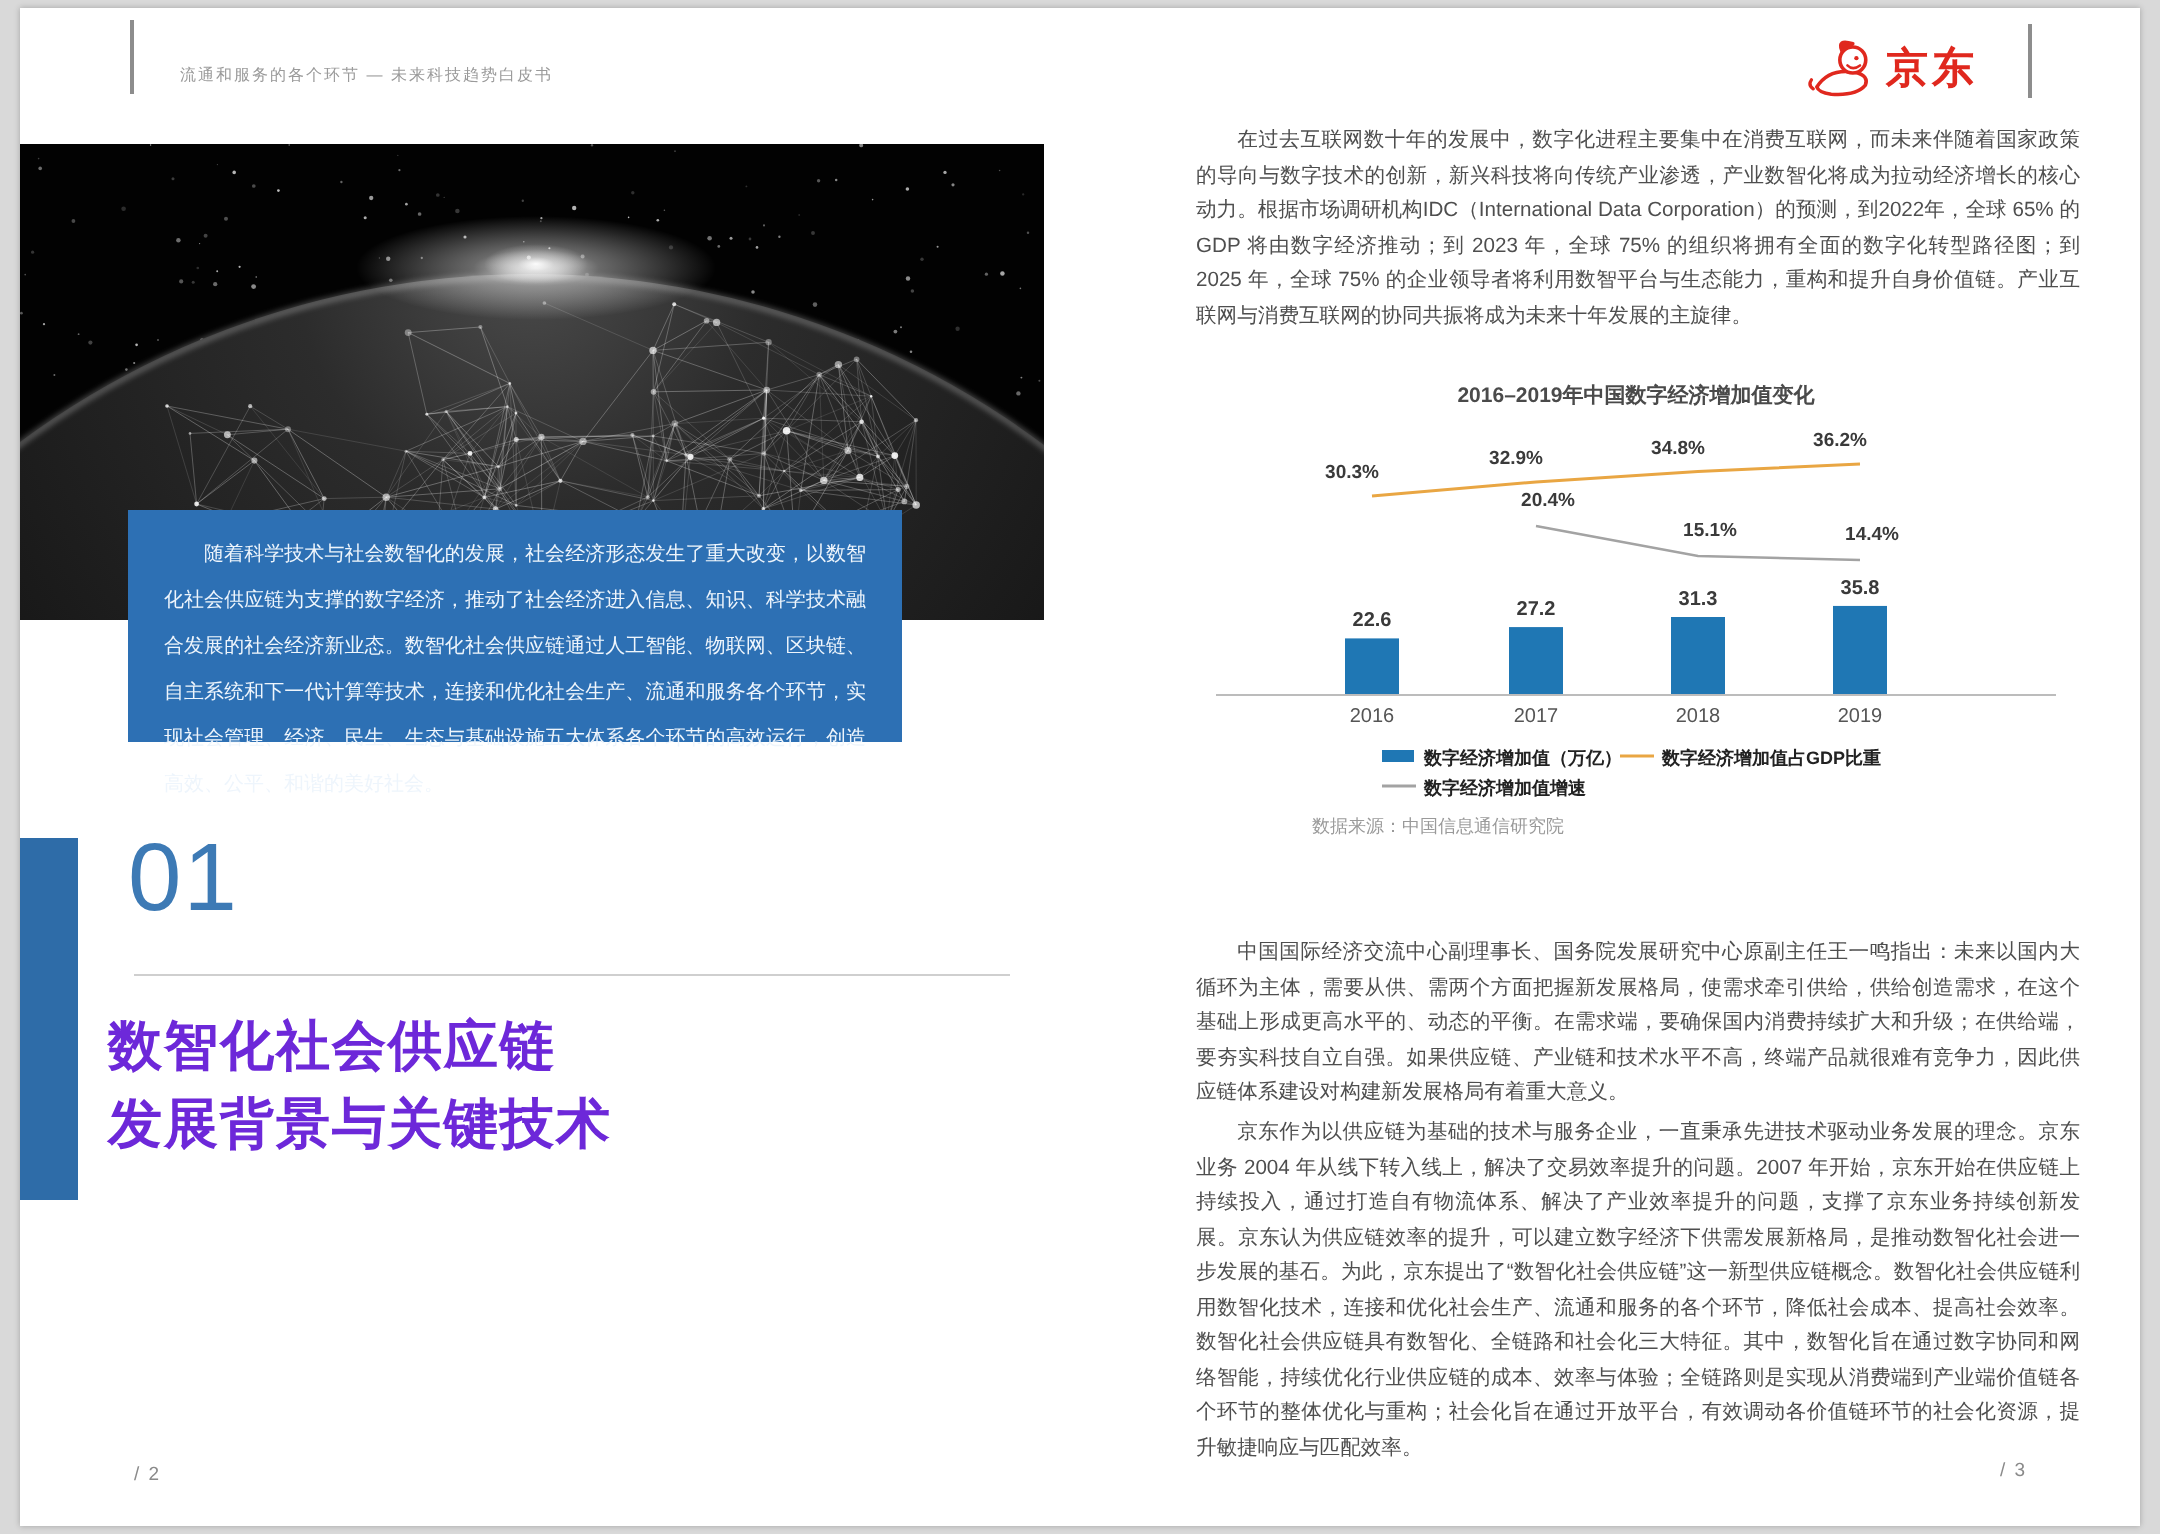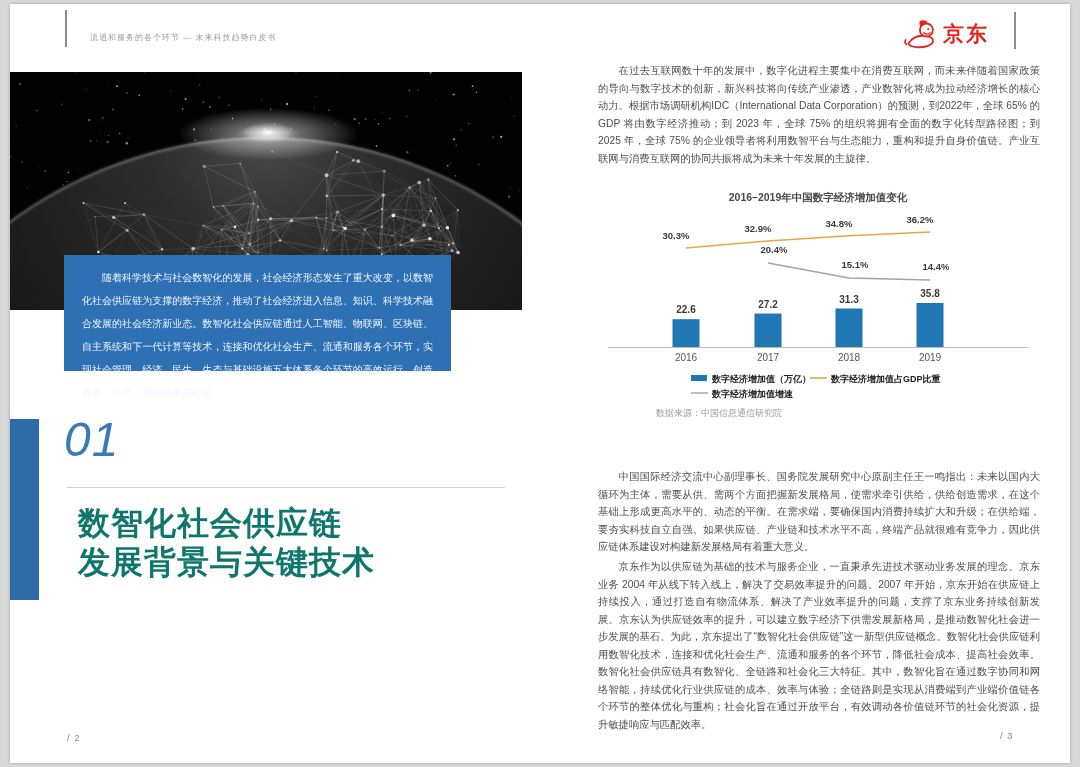--- a/index.html
+++ b/index.html
@@ -16,23 +16,23 @@
   .jd-brand { font-size:21px; font-weight:bold; color:#e0281e; margin-left:4px; letter-spacing:2px; }
 
   
   .hero { position:absolute; left:0; top:68px; width:512px; height:238px; background:#000; }
   .hero svg { width:100%; height:100%; display:block; }
   .quote-box { position:absolute; left:54px; top:251px; width:387px; height:116px; background:#2d70b4;
                color:#eef5fc; font-size:10px; line-height:23px; padding:11px 18px 0 18px;
                text-align:justify; text-indent:2em; }
 
   .chapter-bar { position:absolute; left:0; top:415px; width:29px; height:181px; background:#2e6ca8; }
-  .chapter-num { position:absolute; left:54px; top:408px; font-size:48px; color:#3d7ab5; letter-spacing:1px;font-style:italic; }
+  .chapter-num { position:absolute; left:54px; top:408px; font-size:48px; color:#3d7ab5; letter-spacing:1px; }
   .chapter-rule { position:absolute; left:57px; top:483px; width:438px; height:1px; background:#cfcfcf; }
-  .chapter-title { position:absolute; left:68px; top:500px; font-size:32px; font-weight:bold; color:#0f766e; line-height:39px; letter-spacing:1px; }
+  .chapter-title { position:absolute; left:44px; top:500px; font-size:27px; font-weight:bold; color:#6d28d9; line-height:39px; letter-spacing:1px; }
   .left-para { position:absolute; left:55px; top:620px; width:447px; font-size:11.5px; color:#4e4e4e;
                line-height:22.5px; text-align:justify; text-indent:2em; }
   .pageno { position:absolute; font-size:9.5px; color:#8a8a8a; letter-spacing:1px; }
   .pageno.l { left:57px; top:728px; }
   .pageno.r { left:990px; top:726px; }
 
   
   .rp { position:absolute; width:442px; font-size:10.3px; color:#4e4e4e; line-height:17.5px; text-align:justify; text-indent:2em; }
   .rp.p1 { left:588px; top:58px; }
   .rp.p2 { left:588px; top:464px; }

